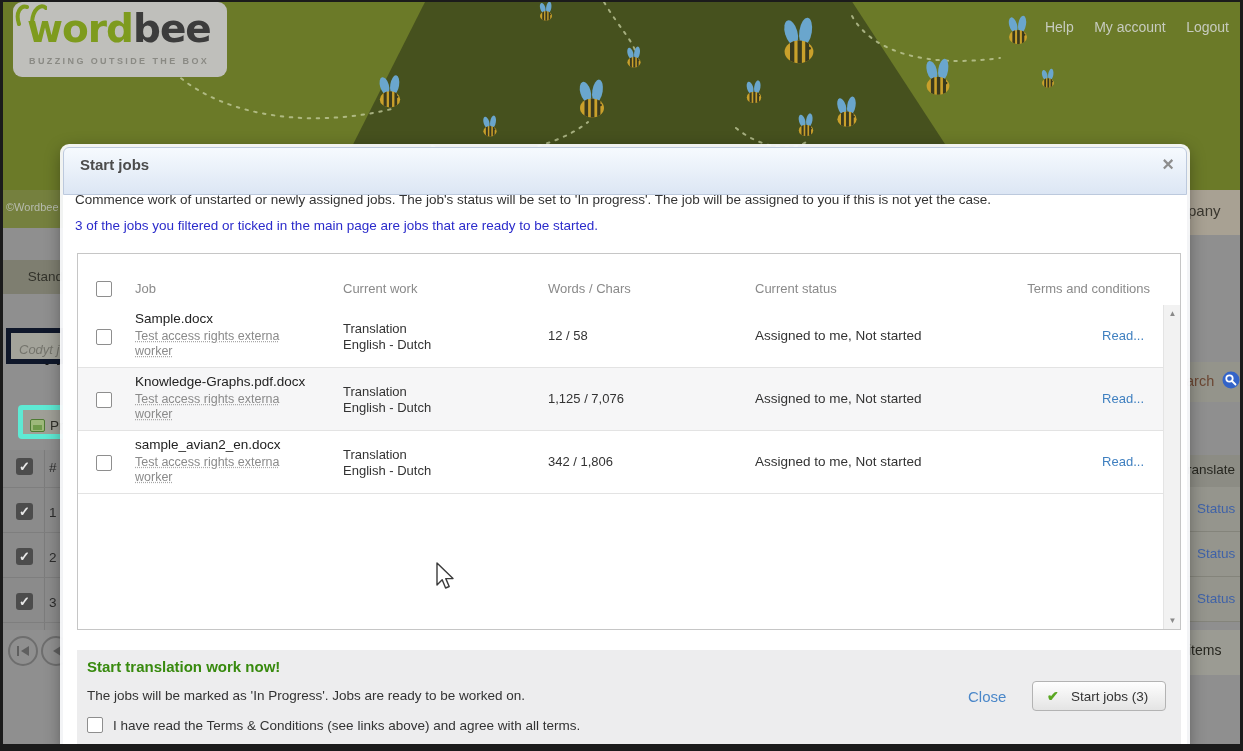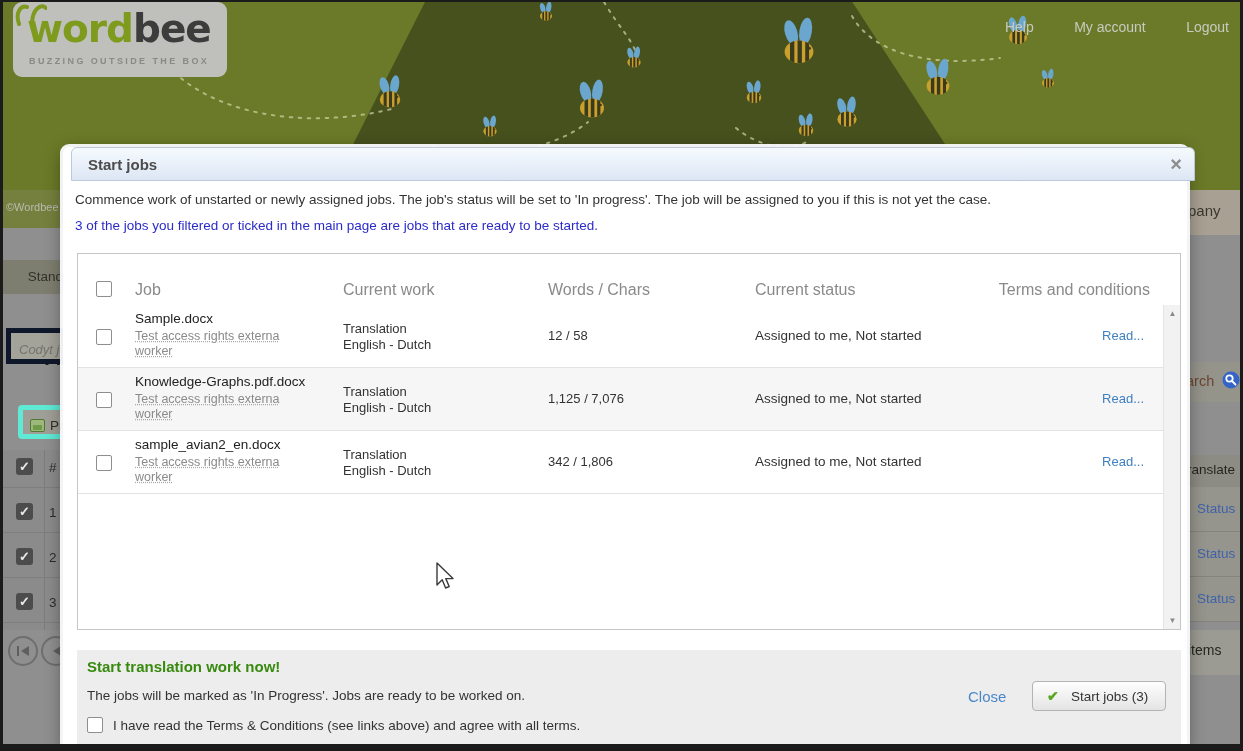--- a/index.html
+++ b/index.html
@@ -21,21 +21,21 @@
     border-radius:9px; z-index:3; overflow:hidden;text-decoration:underline;
   }
   #logo-text { position:absolute; left:14px; top:6px; font-family:"DejaVu Sans", sans-serif;
     font-weight:bold; font-size:39px; letter-spacing:-1px; line-height:42px;}
   #logo-text .w { color:#7e9b1e; }
   #logo-text .b { color:#3c3c3c; }
   #logo-tagline { position:absolute; left:16px; top:54px; font-size:9px; font-weight:bold;
     letter-spacing:2.4px; color:#8a8a84; }
   #antennae { position:absolute; left:64px; top:3px; }
   #top-nav { right:14px; top:18px; z-index:3; }
-  #top-nav a { color:#c7cbbf; font-size:14px; text-decoration:none; margin-left:36px; }
+  #top-nav a { color:#c7cbbf; font-size:14px; text-decoration:none; margin-left:16px; }
 
   
   .bgdim { z-index:2; overflow:hidden; }
   #bg-copyright { left:0; top:190px; width:63px; height:38px; background:#75803e; }
   #bg-copyright span { position:absolute; left:6px; top:11px; font-size:11px; color:#b7bbae; }
   #bg-menubar { left:1186px; top:190px; width:57px; height:45px; background:#a8a193; }
   #bg-menubar span { position:absolute; left:2px; top:12px; font-size:15px; color:#3a372f; }
   #bg-tabstrip { left:0; top:260px; width:63px; height:34px; background:#7e7e70; }
   #bg-tabstrip span { position:absolute; right:0px; top:9px; font-size:13.5px; color:#33332b; }
   #bg-listtitle { left:0; top:296px; width:63px; height:28px;margin-top:48px; }
@@ -72,35 +72,35 @@
   #bg-items { left:1186px; top:630px; width:57px; height:45px; background:#9b9b93; }
   #bg-items span { position:absolute; left:2px; top:12px; font-size:14px; color:#26261f; }
 
   
   #modal {
     left:63px; top:147px; width:1124px; height:604px; background:#ffffff; z-index:20;
     border-radius:6px 6px 0 0;
     box-shadow:0 0 0 3px rgba(250,251,253,0.95), 0 4px 18px rgba(0,0,0,0.45);
   }
   #modal-header {
-    position:absolute; left:0; top:0; width:100%; height:34px;
+    position:absolute; left:0; top:0; width:100%; height:48px;
     background:linear-gradient(#f6fafe, #dce6f4);
-    border:1px solid #bcc9dd; border-radius:6px 6px 0 0;margin-left:8px;
+    border:1px solid #bcc9dd; border-radius:6px 6px 0 0;
   }
   #modal-title { position:absolute; left:16px; top:8px; font-size:15px; font-weight:bold; color:#4c4c4c; }
   #modal-close { position:absolute; right:12px; top:4px; font-size:20px; font-weight:bold;
     color:#8d8d8d; cursor:pointer; line-height:24px; }
   .desc1 { position:absolute; left:12px; top:45px; font-size:13.5px; color:#333; }
   .desc2 { position:absolute; left:12px; top:71px; font-size:13.5px; color:#2b2bcb; }
 
   
   #jobs-table { position:absolute; left:14px; top:106px; width:1104px; height:377px;
     border:1px solid #c6c6c6; background:#fff; }
   .thead { position:absolute; left:0; top:0; width:100%; height:51px; background:#fff; }
-  .thead .col { position:absolute; top:27px; font-size:16px; color:#8a8a8a; white-space:nowrap; }
+  .thead .col { position:absolute; top:27px; font-size:13px; color:#8a8a8a; white-space:nowrap; }
   .cbx { position:absolute; width:16px; height:16px; background:#fff; border:1px solid #8e8e8e;
     border-radius:2px; }
   .tbody { position:absolute; left:0; top:51px; width:1102px; height:324px; overflow:hidden; }
   .trow { position:absolute; left:0; width:1085px; height:63px; border-bottom:1px solid #e3e3e3; }
   .trow.alt { background:#f6f6f7; }
   .jname { position:absolute; left:57px; top:6px; font-size:13.5px; color:#222; white-space:nowrap; }
   .jsub { position:absolute; left:57px; top:24px; width:172px; font-size:12.5px; color:#8a8a8a;
     line-height:15px; text-decoration:underline; text-decoration-style:dotted;
     text-decoration-color:#a8a8a8; cursor:pointer; }
   .work { position:absolute; left:265px; top:16px; font-size:13px; color:#333; line-height:16px; }

